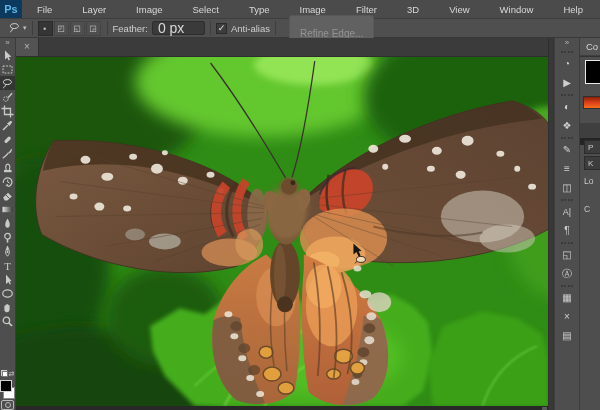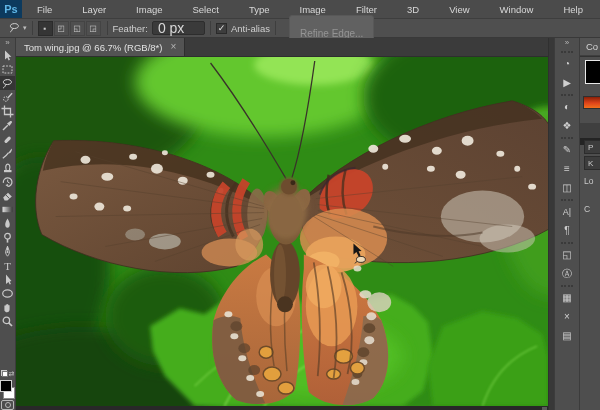--- a/index.html
+++ b/index.html
@@ -253,21 +253,20 @@
       <div class="fg-swatch"></div>
     </div>
     <div class="quickmask">
         <i></i>
       </div>
   </div>
 
   <div class="center">
     <div class="tab-bar">
       <div class="doc-tab">
-        <span>Tom wing.jpg @ 66.7% (RGB/8*)</span>
         <span class="tab-close">×</span>
       </div>
     </div>
 
     <div class="canvas">
       <svg width="100%" height="100%" viewBox="0 0 536 350" preserveAspectRatio="none">
         <defs>
           <filter id="b8" x="-40%" y="-40%" width="180%" height="180%">
               <feGaussianBlur stdDeviation="8"></feGaussianBlur>
             </filter>

